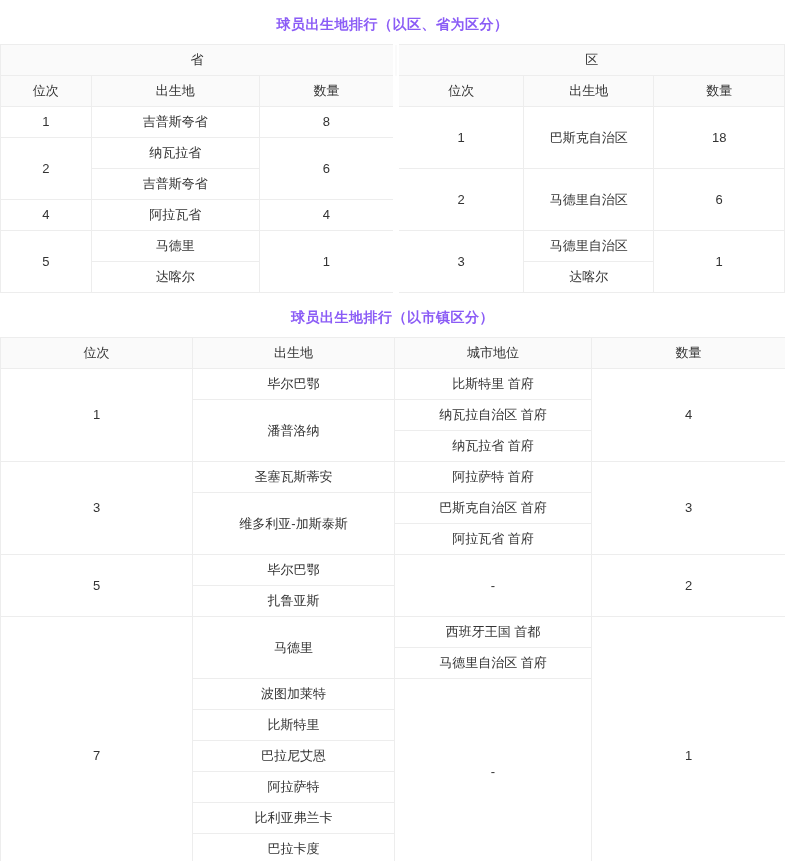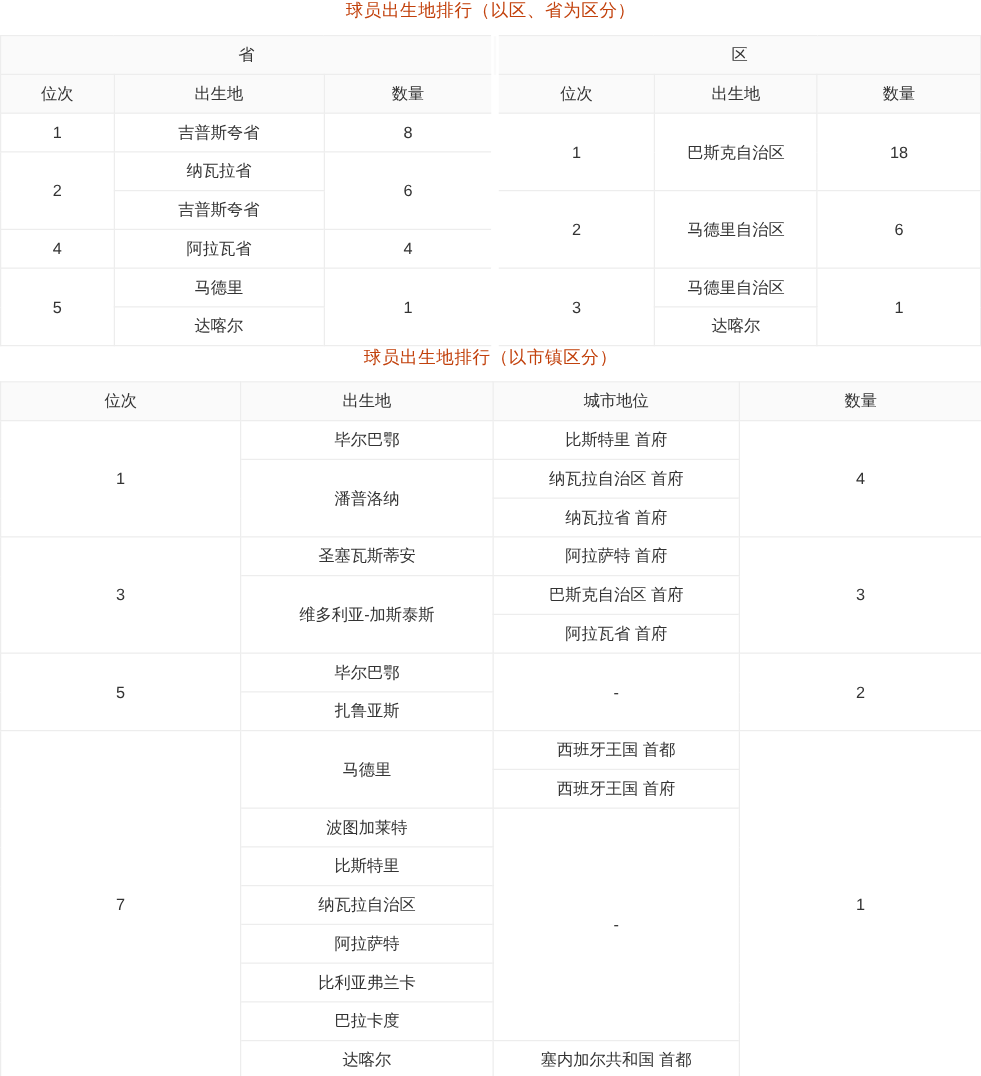--- a/index.html
+++ b/index.html
@@ -14,23 +14,23 @@
     color: #333333;
     -webkit-font-smoothing: antialiased;
   }
   .page {
     width: 785px;
     box-sizing: border-box;
   }
   .table-title {
     text-align: center;
     font-size: 14px;
-    font-weight: normal;
-    color: #c2410c;
-    padding: 0 0 10px 0;
+    font-weight: bold;
+    color: #8b5cf6;
+    padding: 16px 0 10px 0;
     letter-spacing: 0.5px;
   }
   table {
     width: 785px;
     border-collapse: collapse;
     table-layout: fixed;
   }
   td, th {
     border: 1px solid #ededed;
     text-align: center;
@@ -198,31 +198,31 @@
         <td>扎鲁亚斯</td>
       </tr>
 
       <tr>
         <td rowspan="9">7</td>
         <td rowspan="2">马德里</td>
         <td>西班牙王国 首都</td>
         <td rowspan="9">1</td>
       </tr>
       <tr>
-        <td>西班牙王国 首府</td>
+        <td>马德里自治区 首府</td>
       </tr>
       <tr>
         <td>波图加莱特</td>
         <td rowspan="6">-</td>
       </tr>
       <tr>
         <td>比斯特里</td>
       </tr>
       <tr>
-        <td>纳瓦拉自治区</td>
+        <td>巴拉尼艾恩</td>
       </tr>
       <tr>
         <td>阿拉萨特</td>
       </tr>
       <tr>
         <td>比利亚弗兰卡</td>
       </tr>
       <tr>
         <td>巴拉卡度</td>
       </tr>

